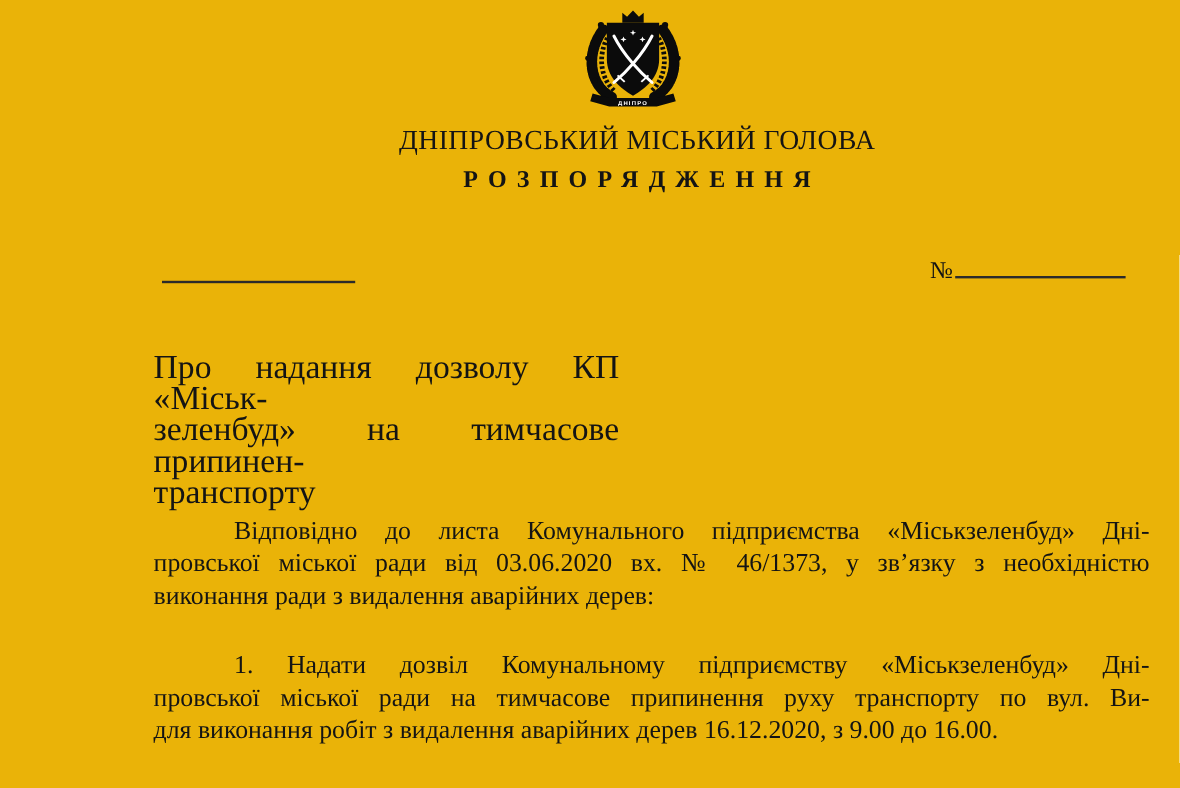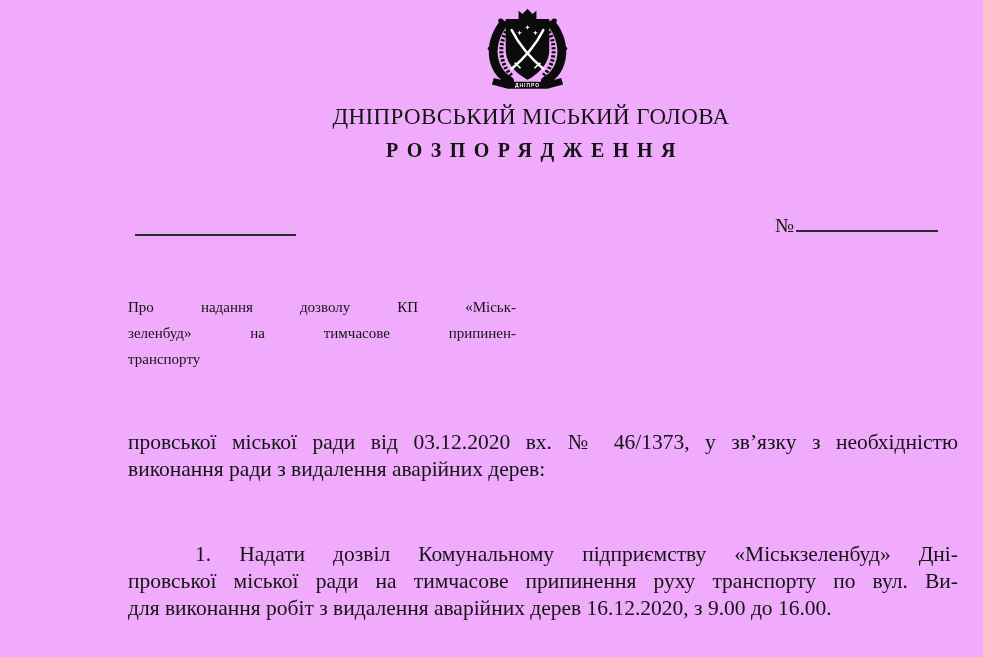--- a/index.html
+++ b/index.html
@@ -1,20 +1,20 @@
 <!DOCTYPE html>
 <html><head>
 <meta charset="utf-8">
 <style>
   html, body { margin: 0; padding: 0; background: #ffffff; }
   .page {
     position: relative;
     width: 983px;
     height: 657px;
-    background: #f0abfc;
+    background: #eab308;
     overflow: hidden;
     font-family: "Liberation Serif", serif;
     color: #141414;
   }
   .emblem {
     position: absolute;
     left: 478px;
     top: 7px;
     width: 99px;
     height: 83px;
@@ -63,21 +63,21 @@
     width: 142px;
     height: 17px;
     margin-left: 2px;
     border-bottom: 2px solid #2b2b2b;
   }
   .subject {
     position: absolute;
     left: 128px;
     top: 294px;
     width: 388px;
-    font-size: 15px;
+    font-size: 28px;
     line-height: 26px;
   }
   .para {
     position: absolute;
     left: 128px;
     width: 830px;
     font-size: 21.5px;
     line-height: 27px;
   }
   .para-1 { top: 429px; }
@@ -131,21 +131,22 @@
     <span>№</span><span class="num-line"></span>
   </div>
 
   <div class="subject">
     <div class="jline">Про надання дозволу КП «Міськ-</div>
     <div class="jline">зеленбуд» на тимчасове припинен-</div>
     <div class="jline last">транспорту</div>
   </div>
 
   <div class="para para-1">
-    <div class="jline">провської міської ради від 03.12.2020 вх. № 46/1373, у зв’язку з необхідністю</div>
+    <div class="jline first">Відповідно до листа Комунального підприємства «Міськзеленбуд» Дні-</div>
+    <div class="jline">провської міської ради від 03.06.2020 вх. № 46/1373, у зв’язку з необхідністю</div>
     <div class="jline last">виконання ради з видалення аварійних дерев:</div>
   </div>
 
   <div class="para para-2">
     <div class="jline first">1. Надати дозвіл Комунальному підприємству «Міськзеленбуд» Дні-</div>
     <div class="jline">провської міської ради на тимчасове припинення руху транспорту по вул. Ви-</div>
     <div class="jline last">для виконання робіт з видалення аварійних дерев 16.12.2020, з 9.00 до 16.00.</div>
   </div>
 
 </div>

